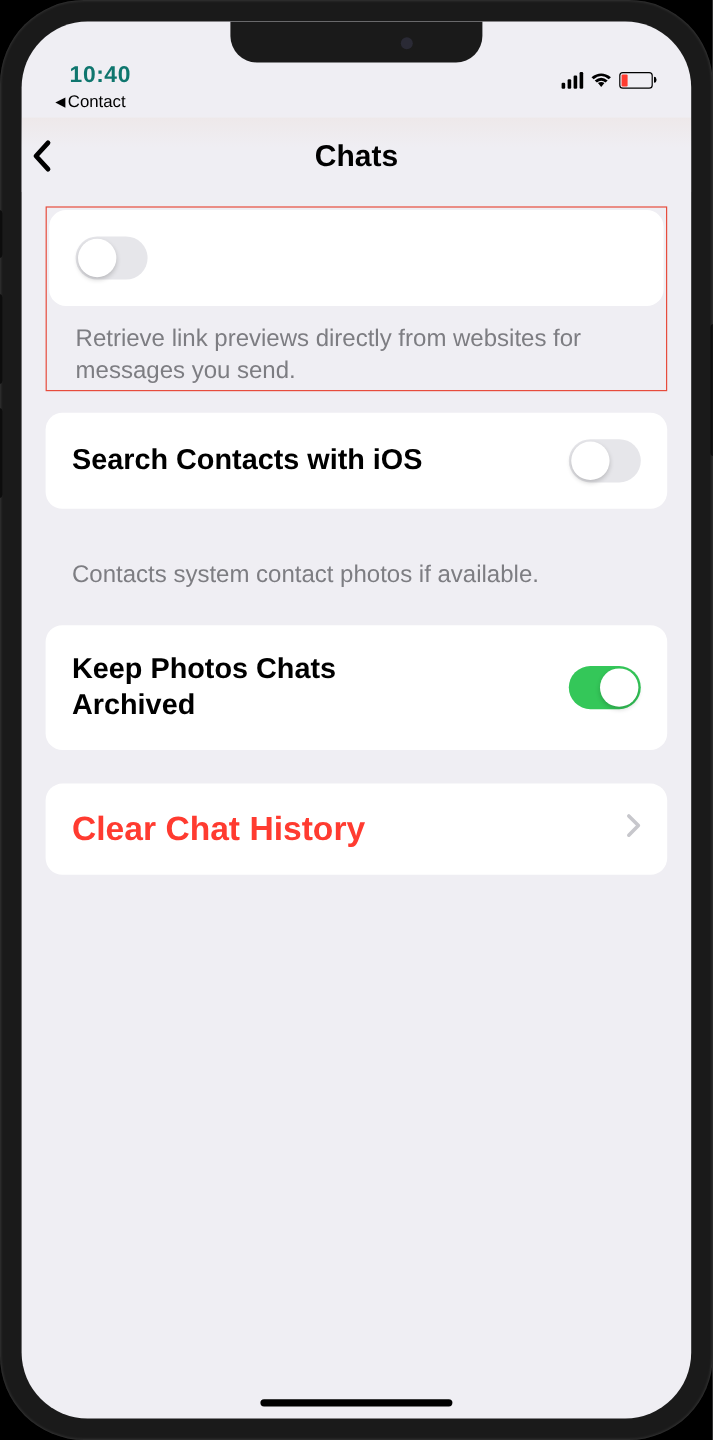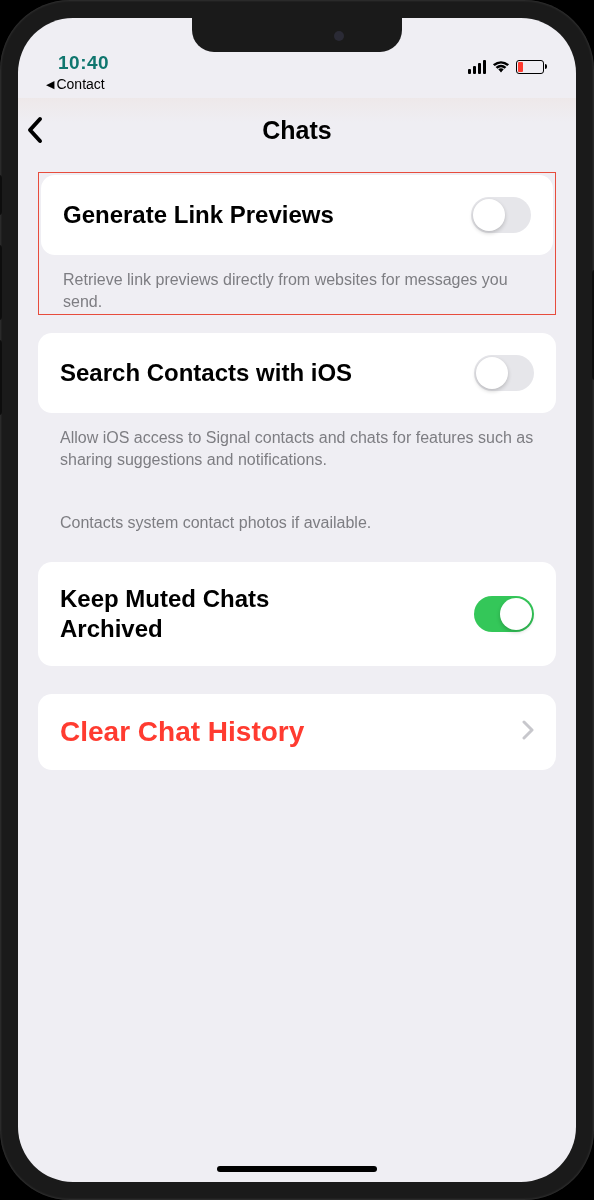--- a/index.html
+++ b/index.html
@@ -184,21 +184,21 @@
       align-items: center;
       gap: 16px;
     }
     .setting-title {
       font-size: 24px;
       font-weight: 700;
       color: #000;
       line-height: 1.25;
     }
     .setting-desc {
-      font-size: 16px;
+      font-size: 20px;
       color: #7d7d82;
       line-height: 1.35;
       padding: 14px 22px 0 22px;
     }
     .section {
       margin-bottom: 28px;
     }
     
     .toggle {
       width: 60px;
@@ -297,46 +297,44 @@
         </svg>
       </div>
       <div class="nav-title">Chats</div>
     </div>
 
     <div class="content">
 
       <div class="highlight-box">
         <div class="section" style="margin-bottom:0">
           <div class="setting-card">
-            <div class="setting-title">Generate Link Previews</div>
             <div class="toggle">
               <div class="toggle-knob"></div>
             </div>
           </div>
           <div class="setting-desc">Retrieve link previews directly from websites for messages you send.</div>
         </div>
       </div>
 
       <div class="section">
         <div class="setting-card">
           <div class="setting-title">Search Contacts with iOS</div>
           <div class="toggle">
             <div class="toggle-knob"></div>
           </div>
         </div>
-        <div class="setting-desc">Allow iOS access to Signal contacts and chats for features such as sharing suggestions and notifications.</div>
       </div>
 
       <div class="section">
         <div class="setting-desc">Contacts system contact photos if available.</div>
       </div>
 
       <div class="section">
         <div class="setting-card">
-          <div class="setting-title" style="max-width:280px">Keep Muted Chats Archived</div>
+          <div class="setting-title" style="max-width:280px">Keep Photos Chats Archived</div>
           <div class="toggle on">
             <div class="toggle-knob"></div>
           </div>
         </div>
       </div>
 
       <div class="action-card">
         <div class="action-label">Clear Chat History</div>
         <div class="chevron-right">
           <svg width="12" height="20" viewBox="0 0 12 20">

